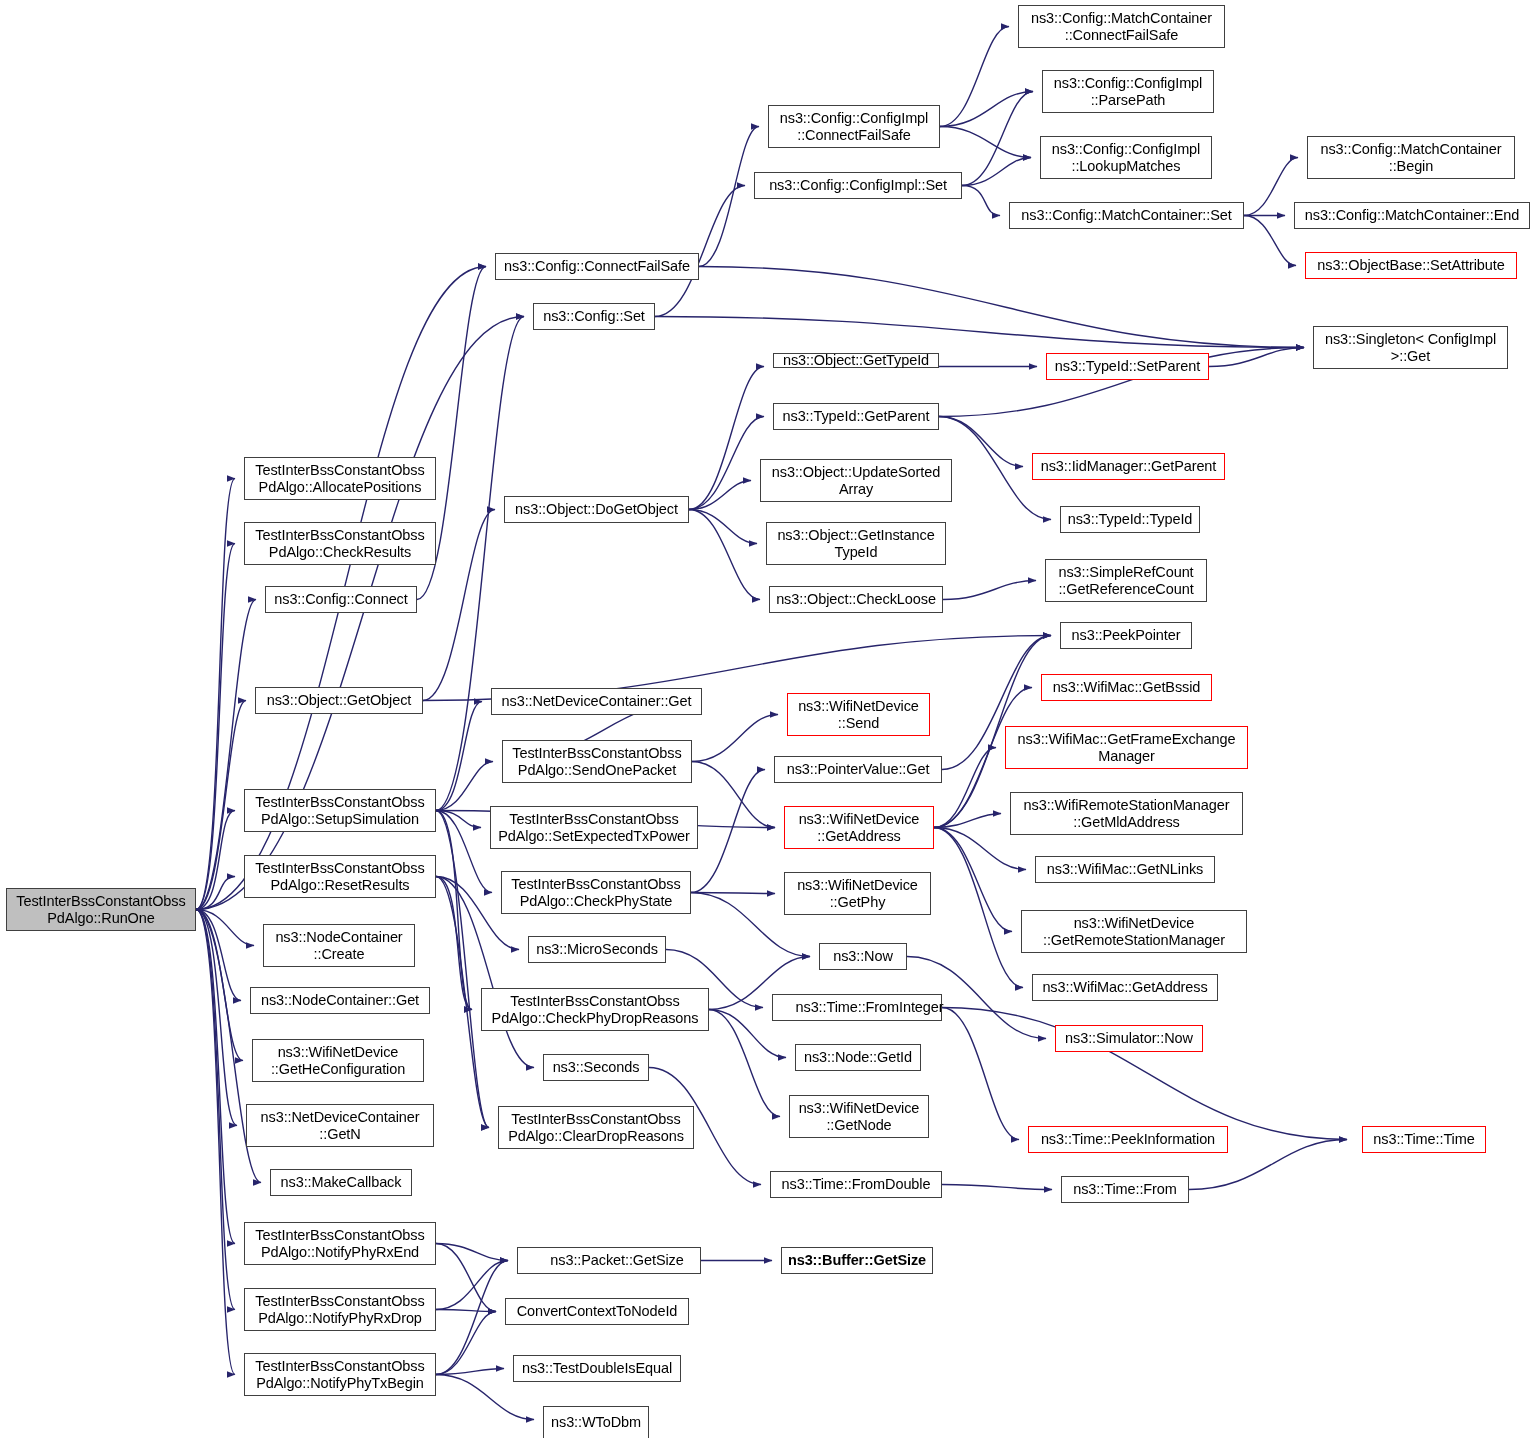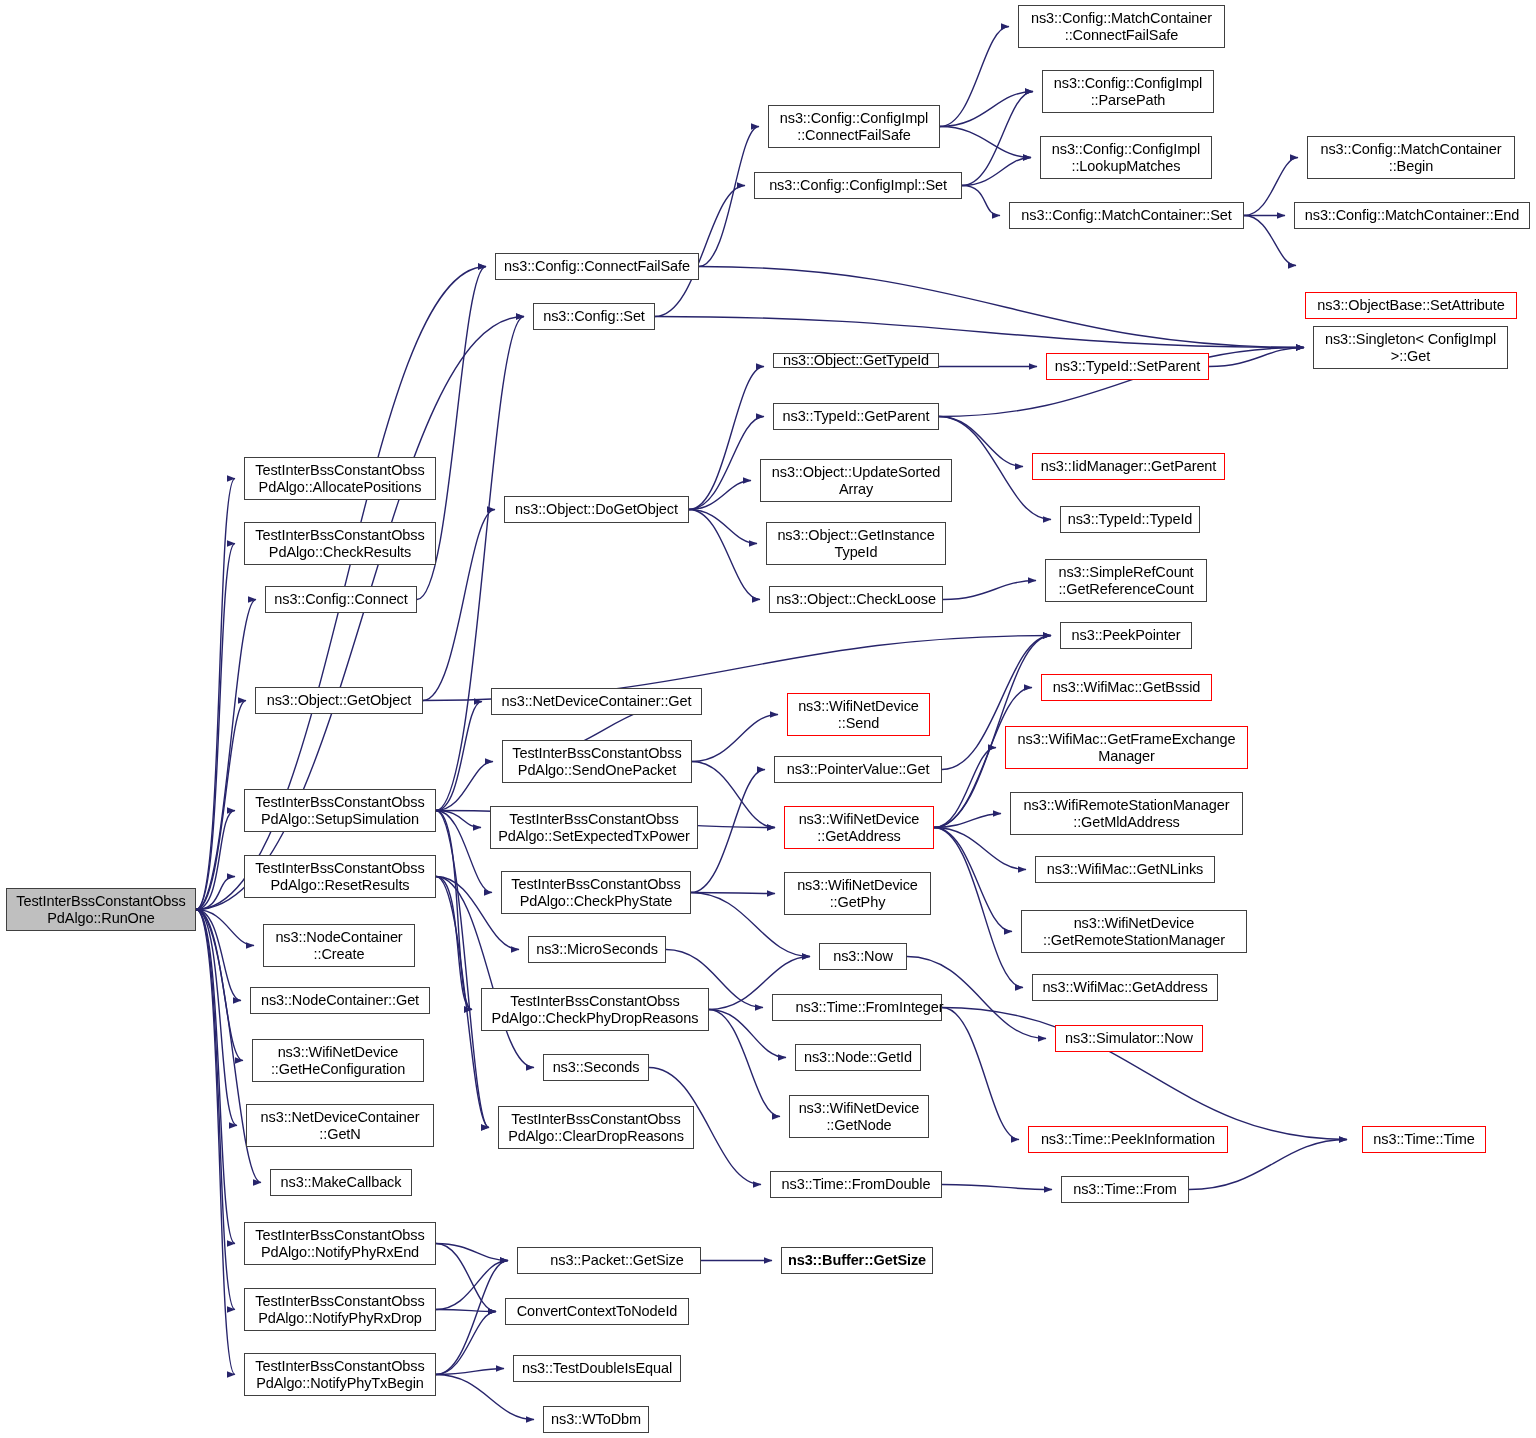--- a/index.html
+++ b/index.html
@@ -186,21 +186,21 @@
 PdAlgo::CheckPhyState</div>
       <div class="node" style="left: 528px; top: 936px; width: 138px; height: 27px;">ns3::MicroSeconds</div>
       <div class="node" style="left: 481px; top: 988px; width: 228px; height: 43px;">TestInterBssConstantObss
 PdAlgo::CheckPhyDropReasons</div>
       <div class="node" style="left: 543px; top: 1054px; width: 106px; height: 27px;">ns3::Seconds</div>
       <div class="node" style="left: 498px; top: 1106px; width: 196px; height: 43px;">TestInterBssConstantObss
 PdAlgo::ClearDropReasons</div>
       <div class="node" style="left: 517px; top: 1247px; width: 184px; height: 27px; padding-left: 19px;">ns3::Packet::GetSize</div>
       <div class="node" style="left: 505px; top: 1298px; width: 184px; height: 27px;">ConvertContextToNodeId</div>
       <div class="node" style="left: 513px; top: 1355px; width: 168px; height: 27px;">ns3::TestDoubleIsEqual</div>
-      <div class="node" style="left: 543px; top: 1406px; width: 106px; height: 27px;">ns3::WToDbm</div>
+      <div class="node" style="left: 543px; top: 1406px; width: 106px; height: 33px;">ns3::WToDbm</div>
       <div class="node" style="left: 768px; top: 105px; width: 172px; height: 43px;">ns3::Config::ConfigImpl
 ::ConnectFailSafe</div>
       <div class="node" style="left: 754px; top: 172px; width: 208px; height: 27px;">ns3::Config::ConfigImpl::Set</div>
       <div class="node" style="left: 773px; top: 353px; width: 166px; height: 15px;">ns3::Object::GetTypeId</div>
       <div class="node" style="left: 773px; top: 403px; width: 166px; height: 27px;">ns3::TypeId::GetParent</div>
       <div class="node" style="left: 760px; top: 459px; width: 192px; height: 43px;">ns3::Object::UpdateSorted
 Array</div>
       <div class="node" style="left: 766px; top: 522px; width: 180px; height: 43px;">ns3::Object::GetInstance
 TypeId</div>
       <div class="node" style="left: 769px; top: 586px; width: 174px; height: 27px;">ns3::Object::CheckLoose</div>
@@ -239,18 +239,18 @@
       <div class="node" style="left: 1035px; top: 856px; width: 180px; height: 27px;">ns3::WifiMac::GetNLinks</div>
       <div class="node" style="left: 1021px; top: 910px; width: 226px; height: 43px;">ns3::WifiNetDevice
 ::GetRemoteStationManager</div>
       <div class="node" style="left: 1032px; top: 974px; width: 186px; height: 27px;">ns3::WifiMac::GetAddress</div>
       <div class="node red" style="left: 1055px; top: 1025px; width: 148px; height: 27px;">ns3::Simulator::Now</div>
       <div class="node red" style="left: 1028px; top: 1126px; width: 200px; height: 27px;">ns3::Time::PeekInformation</div>
       <div class="node" style="left: 1061px; top: 1176px; width: 128px; height: 27px;">ns3::Time::From</div>
       <div class="node" style="left: 1307px; top: 136px; width: 208px; height: 43px;">ns3::Config::MatchContainer
 ::Begin</div>
       <div class="node" style="left: 1294px; top: 202px; width: 236px; height: 27px;">ns3::Config::MatchContainer::End</div>
-      <div class="node red" style="left: 1305px; top: 252px; width: 212px; height: 27px; margin-top: 40px;">ns3::ObjectBase::SetAttribute</div>
+      <div class="node red" style="left: 1305px; top: 252px; width: 212px; height: 27px;">ns3::ObjectBase::SetAttribute</div>
       <div class="node" style="left: 1313px; top: 326px; width: 195px; height: 43px;">ns3::Singleton&lt; ConfigImpl
 &gt;::Get</div>
       <div class="node red" style="left: 1356px; top: 1126px; width: 124px; height: 27px; margin-left: 6px;">ns3::Time::Time</div>
     </div>
 </div>
 
 </body></html>

